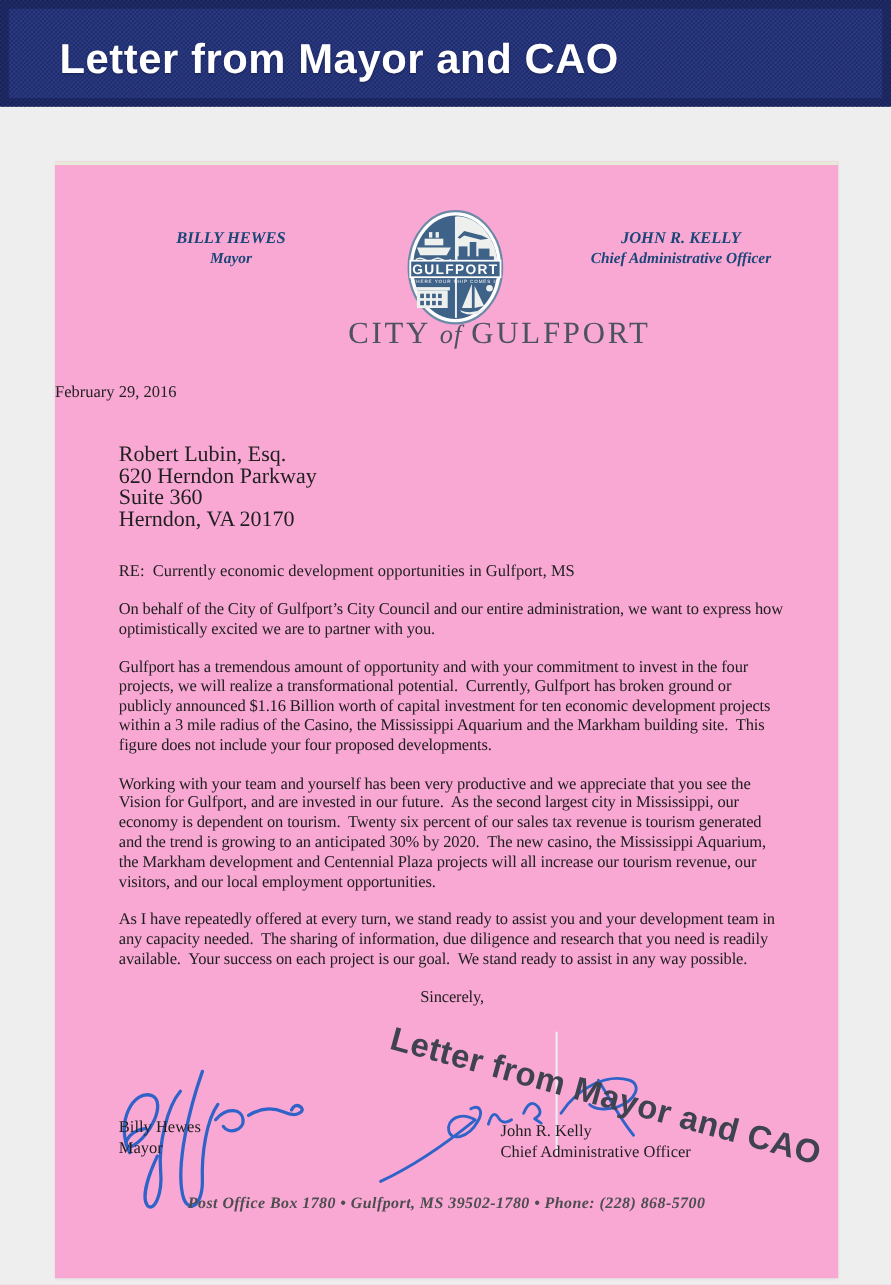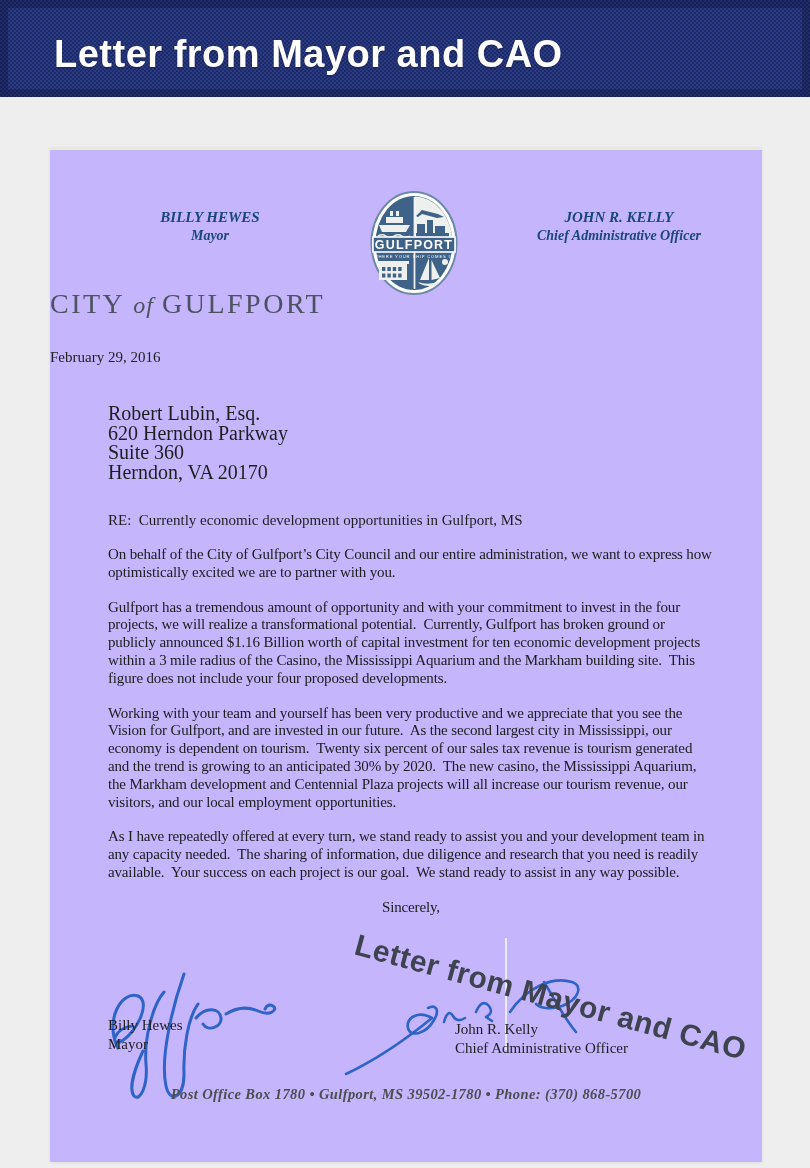--- a/index.html
+++ b/index.html
@@ -27,36 +27,36 @@
     margin:0 0 0 54px;padding-top:12px;
     font-family:"Liberation Sans", sans-serif;
     font-weight:bold;font-size:38px;color:#ffffff;
     letter-spacing:.5px;
     text-shadow:0 1px 2px rgba(10,14,40,.45);
   }
 
   
   .paper{
     position:absolute;left:50px;top:147px;width:712px;height:1012px;
-    background:#c4b5fd;
+    background:#f9a8d4;
     border-top:3px solid #e8e9d6;
     box-shadow:0 1px 3px rgba(0,0,0,.07);
   }
 
   
   .lh-left{position:absolute;left:50px;top:58px;width:220px;text-align:center;}
   .lh-right{position:absolute;right:8px;top:58px;width:270px;text-align:center;}
   .lh-name{font-size:15px;font-weight:bold;font-style:italic;color:#1b4678;line-height:19px;}
   .lh-title{font-size:14px;font-weight:bold;font-style:italic;color:#1b4678;line-height:18px;}
 
   .logo{position:absolute;left:320px;top:40px;width:88px;height:106px;}
 
   .city-title{
-    position:absolute;left:0;top:138px;width:100%;text-align:left;
-    font-size:28px;color:#4c5260;letter-spacing:2.5px;white-space:nowrap;
+    position:absolute;left:0;top:138px;width:100%;text-align:center;
+    font-size:28px;color:#4c5260;letter-spacing:2.5px;white-space:nowrap;padding-left:48px;
   }
   .city-title .of{font-style:italic;font-size:24px;letter-spacing:1px;margin:0 8px;}
 
   .date-line{position:absolute;left:0;top:199px;width:100%;text-align:left;
     font-size:15px;color:#222;}
 
   .address{position:absolute;left:58px;top:254px;font-size:20px;line-height:19.5px;color:#1f1f1f;}
   .re-line{position:absolute;left:58px;top:362px;font-size:15px;color:#1f1f1f;white-space:pre-wrap;}
 
   .body-flow{position:absolute;left:58px;top:396px;width:606px;}
@@ -202,14 +202,14 @@
       </g>
     </svg>
   </div>
   <div class="sig-block-right">
     <div>John R. Kelly</div>
     <div>Chief Administrative Officer</div>
   </div>
 
   <div class="watermark">Letter from Mayor and CAO</div>
 
-  <div class="letter-footer">Post Office Box 1780 • Gulfport, MS 39502-1780 • Phone: (370) 868-5700</div>
+  <div class="letter-footer">Post Office Box 1780 • Gulfport, MS 39502-1780 • Phone: (228) 868-5700</div>
 </div>
 
 </body></html>

